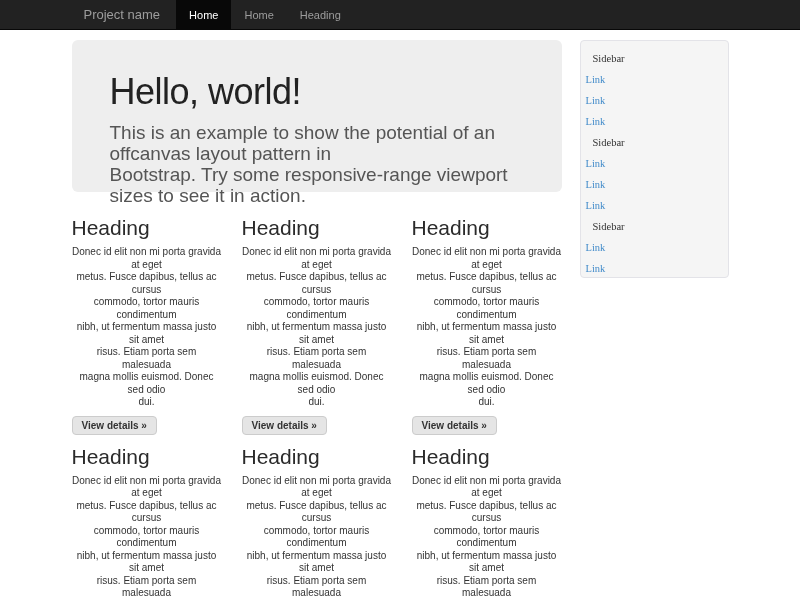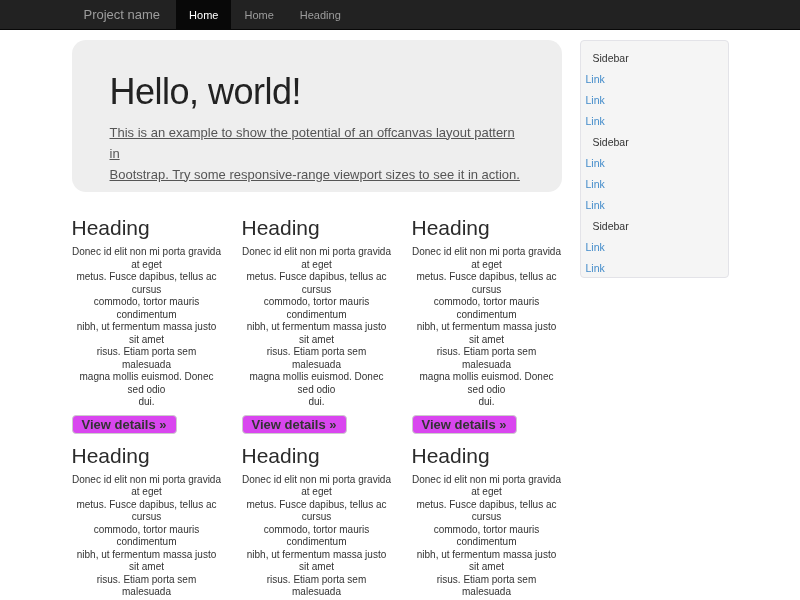--- a/index.html
+++ b/index.html
@@ -31,56 +31,57 @@
   }
   .nav-item.active { background: #080808; color: #ffffff; }
 
   
   .container { width: 657px; margin: 0 auto; }
   .main-row { display: flex; margin-top: 10px; }
   .content { width: 490px; }
 
   
   .jumbotron {
-    background: #eeeeee; border-radius: 14px;
+    background: #eeeeee; border-radius: 6px;
     height: 152px; padding: 32px 38px 0 38px;
   }
   .jumbotron h1 {
     margin: 0; font-size: 36px; font-weight: 500;
     color: #222; letter-spacing: -0.5px; line-height: 1.1;
   }
   .jumbotron .lead {
-    margin: 10px 0 0; font-size: 13px; line-height: 21px;
-    color: #555; white-space: pre-line; text-decoration: underline;
+    margin: 10px 0 0; font-size: 19px; line-height: 21px;
+    color: #555; white-space: pre-line;
   }
 
   
   .cols-row { display: flex; gap: 20px; margin-top: 24px; }
   .cols-row.second { margin-top: 10px; }
   .col { width: 161px; }
   .col h2 {
     margin: 0 0 7px; font-size: 21px; font-weight: 500;
     color: #2b2b2b; line-height: 1.1;
   }
   .col p {
     margin: 0 0 6px; font-size: 10px; line-height: 12.5px;
     color: #333; white-space: pre-line; text-align: center;
   }
   .btn {
     display: inline-block; cursor: pointer;
-    font-size: 13px; font-weight: bold; color: #333;
-    background: #d946ef; border: 1px solid #cccccc; border-radius: 4px;
+    font-size: 10px; font-weight: bold; color: #333;
+    background: #e5e5e5; border: 1px solid #cccccc; border-radius: 4px;
     padding: 2px 9px; line-height: 13px; text-decoration: none;
   }
 
   
   .side-panel {
     width: 149px; margin-left: auto; height: 238px;
     background: #f5f5f5; border: 1px solid #e3e3e8; border-radius: 4px;
     padding: 7px 0;
+    font-family: Liberation Serif, serif;
   }
   .s-head {
     font-size: 10.5px; line-height: 21px; color: #333;
     padding-left: 12px;
   }
   .s-link {
     display: block; font-size: 10.5px; line-height: 21px;
     color: #428bca; padding-left: 5px; text-decoration: none; cursor: pointer;
   }
 </style>

